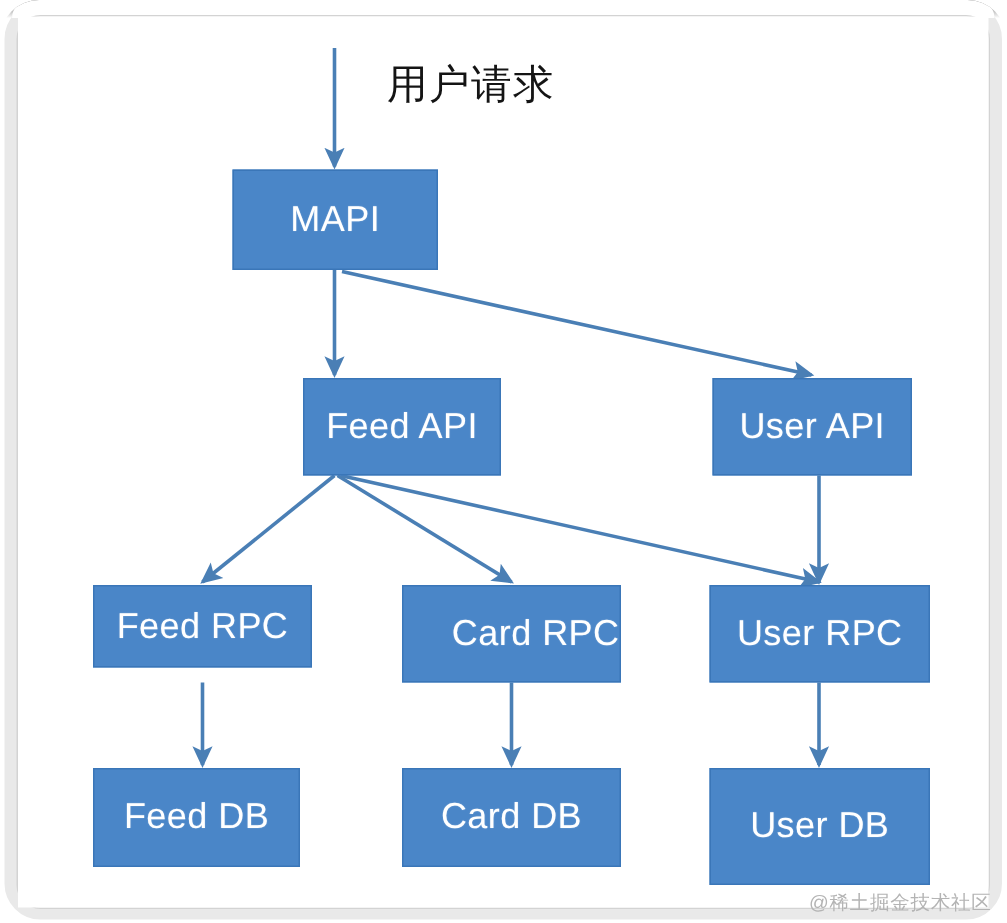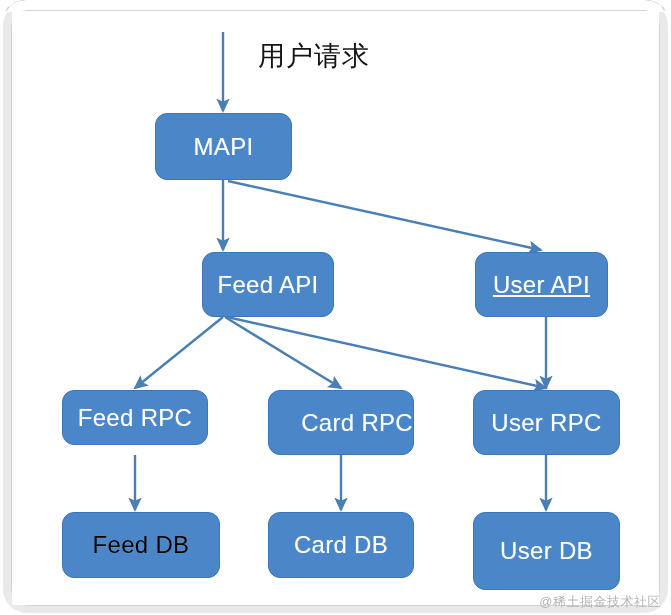--- a/index.html
+++ b/index.html
@@ -90,21 +90,21 @@
     width: 671px;
     height: 615px;
     pointer-events: none;
   }
 
   .node {
     position: absolute;
     display: flex;
     align-items: center;
     justify-content: center;
-    border-radius: 12px;
+    border-radius: 0;
     color: #ffffff;
     font-size: 24px;
     letter-spacing: 0.3px;
     white-space: nowrap;
     box-sizing: border-box;
     text-shadow: 0 0 1px rgba(255,255,255,0.35);
   }
 
   #diagram-title {
     position: absolute;
@@ -155,33 +155,33 @@
       <line x1="546" y1="455" x2="546" y2="510" stroke="#4a7fb5" stroke-width="2.4" marker-end="url(#arrowhead)"></line>
     </svg>
 
   <div id="nodes-layer">
       <div class="node" style="left: 155px; top: 113px; width: 137px; height: 67px; background: rgb(74, 134, 200); border: 1px solid rgb(58, 118, 184); color: rgb(255, 255, 255);">
         <span>MAPI</span>
       </div>
       <div class="node" style="left: 158px; top: 252px; width: 132px; height: 65px; background: rgb(74, 134, 200); border: 1px solid rgb(58, 118, 184); color: rgb(255, 255, 255); margin-left: 44px;">
         <span>Feed API</span>
       </div>
-      <div class="node" style="left: 475px; top: 252px; width: 133px; height: 65px; background: rgb(74, 134, 200); border: 1px solid rgb(58, 118, 184); color: rgb(255, 255, 255); text-decoration: underline;">
+      <div class="node" style="left: 475px; top: 252px; width: 133px; height: 65px; background: rgb(74, 134, 200); border: 1px solid rgb(58, 118, 184); color: rgb(255, 255, 255);">
         <span>User API</span>
       </div>
       <div class="node" style="left: 62px; top: 390px; width: 146px; height: 55px; background: rgb(74, 134, 200); border: 1px solid rgb(58, 118, 184); color: rgb(255, 255, 255);">
         <span>Feed RPC</span>
       </div>
       <div class="node" style="left: 268px; top: 390px; width: 146px; height: 65px; background: rgb(74, 134, 200); border: 1px solid rgb(58, 118, 184); color: rgb(255, 255, 255); justify-content: flex-end;">
         <span>Card RPC</span>
       </div>
       <div class="node" style="left: 473px; top: 390px; width: 147px; height: 65px; background: rgb(74, 134, 200); border: 1px solid rgb(58, 118, 184); color: rgb(255, 255, 255);">
         <span>User RPC</span>
       </div>
-      <div class="node" style="left: 62px; top: 512px; width: 158px; height: 66px; background: rgb(74, 134, 200); border: 1px solid rgb(58, 118, 184); color: #000000;">
+      <div class="node" style="left: 62px; top: 512px; width: 138px; height: 66px; background: rgb(74, 134, 200); border: 1px solid rgb(58, 118, 184); color: #ffffff;">
         <span>Feed DB</span>
       </div>
       <div class="node" style="left: 268px; top: 512px; width: 146px; height: 66px; background: rgb(74, 134, 200); border: 1px solid rgb(58, 118, 184); color: rgb(255, 255, 255);">
         <span>Card DB</span>
       </div>
       <div class="node" style="left: 473px; top: 512px; width: 147px; height: 78px; background: rgb(74, 134, 200); border: 1px solid rgb(58, 118, 184); color: rgb(255, 255, 255);">
         <span>User DB</span>
       </div>
     </div>
 

